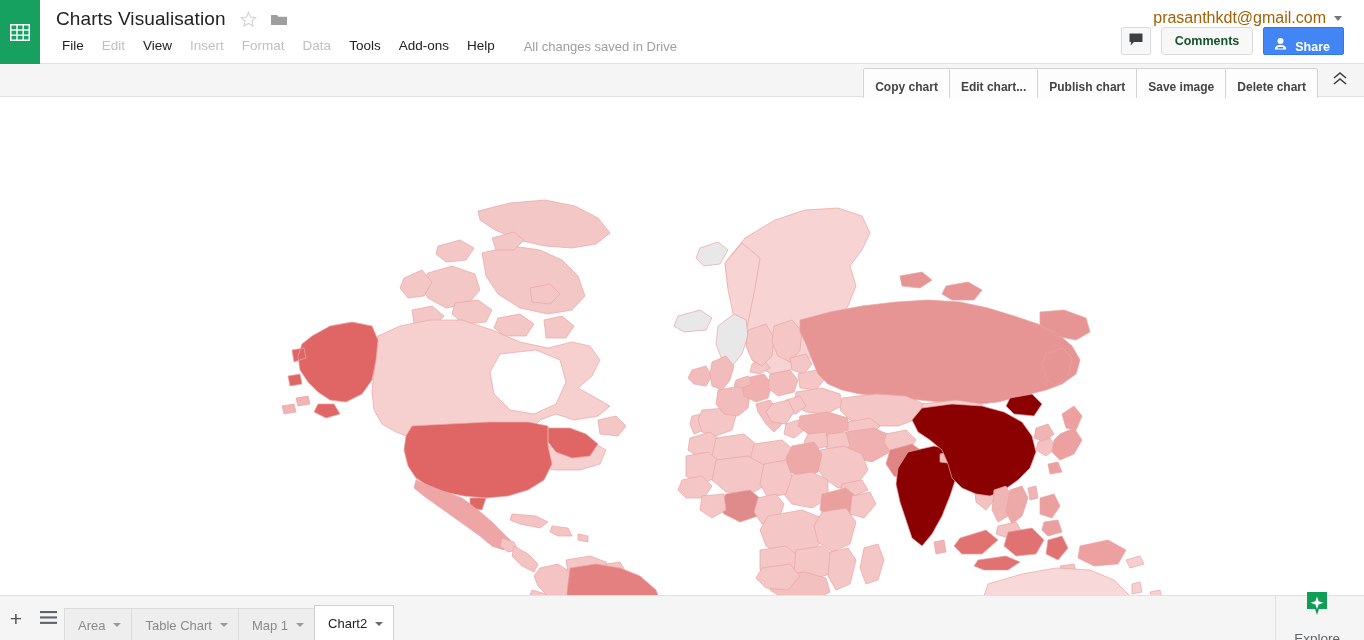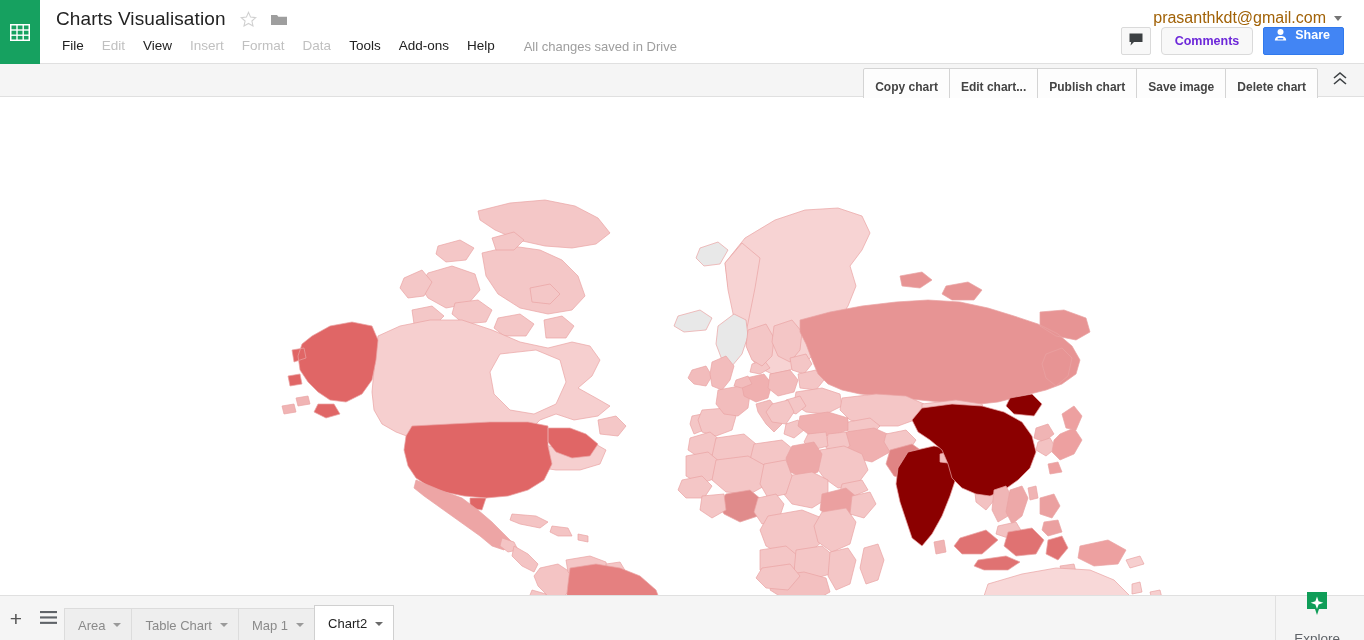--- a/index.html
+++ b/index.html
@@ -69,28 +69,28 @@
     position: absolute; right: 20px; top: 27px;
     display: flex; align-items: center; gap: 10px;
   }
   .comment-btn {
     width: 30px; height: 28px; border: 1px solid #dadada; border-radius: 2px;
     background: #f8f8f8; display:flex; align-items:center; justify-content:center;
     cursor: pointer;
   }
   .comments-btn {
     height: 28px; border: 1px solid #dadada; border-radius: 4px;
-    background: #f8f8f8; color: #6d28d9; font-size: 12.5px;
+    background: #f8f8f8; color: #14532d; font-size: 12.5px;
     padding: 0 13px; display:flex; align-items:center; cursor:pointer;
     font-weight: bold;
   }
   .share-btn {
     height: 28px; border: 1px solid #3079ed; border-radius: 2px;
     background: #4285f4; color: #ffffff; font-size: 12.5px; font-weight: bold;
-    padding: 0 13px 0 9px; display:flex; align-items:flex-start; gap:7px; cursor:pointer;
+    padding: 0 13px 0 9px; display:flex; align-items:flex-end; gap:7px; cursor:pointer;
   }
   .share-icon { display:block; }
 
   
   .chart-toolbar {
     position: absolute; top: 64px; left: 0; width: 1364px; height: 33px;
     background: #f5f5f5;
     border-bottom: 1px solid #e0e0e0;
   }
   .toolbar-btns {

